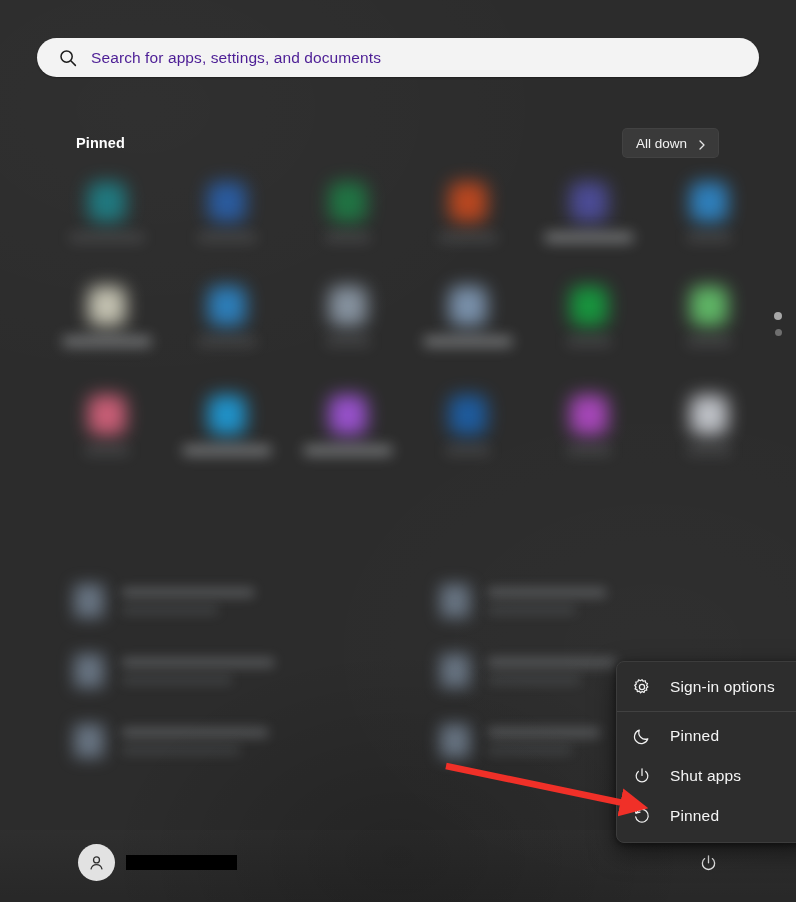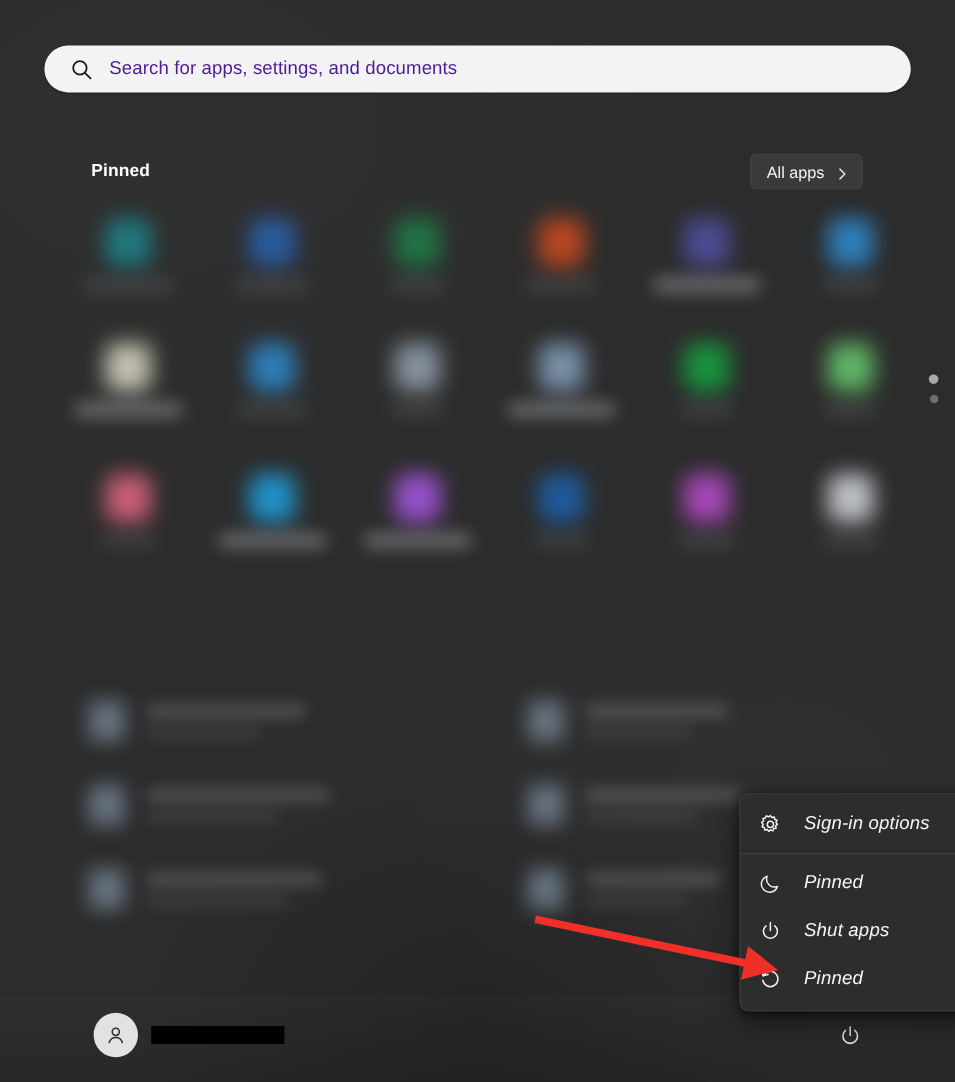--- a/index.html
+++ b/index.html
@@ -277,21 +277,20 @@
     display: flex;
     align-items: center;
     justify-content: center;
   }
   .menu-label {
     margin-left: 18px;
     font-size: 15.5px;
     color: #f5f5f5;
     letter-spacing: 0.15px;
     white-space: nowrap;
-    font-style: italic;
   }
   .menu-sep {
     height: 1px;
     background: #414141;
     margin: 4px 0 4px 0;
   }
 
   
   .annotation-arrow {
     position: absolute;
@@ -314,21 +313,21 @@
         <circle cx="8.6" cy="8.6" r="5.6"></circle>
         <line x1="12.8" y1="12.8" x2="17.4" y2="17.4" stroke-linecap="round"></line>
       </svg>
     </span>
     <span class="search-placeholder">Search for apps, settings, and documents</span>
   </div>
 
   <div class="section-head" style="top:128px;">
     <span class="section-title">Pinned</span>
     <span class="pill-button">
-      <span>All apps</span>
+      <span>All down</span>
       <span class="chev">
         <svg viewBox="0 0 10 10" width="10" height="10" fill="none" stroke="currentColor" stroke-width="1.3">
           <polyline points="3,1 7,5 3,9" stroke-linecap="round" stroke-linejoin="round"></polyline>
         </svg>
       </span>
     </span>
   </div>
 
   <div class="pinned-grid" id="pinned-grid">
       <div class="app-tile" style="left: 0px; top: 0px;">

